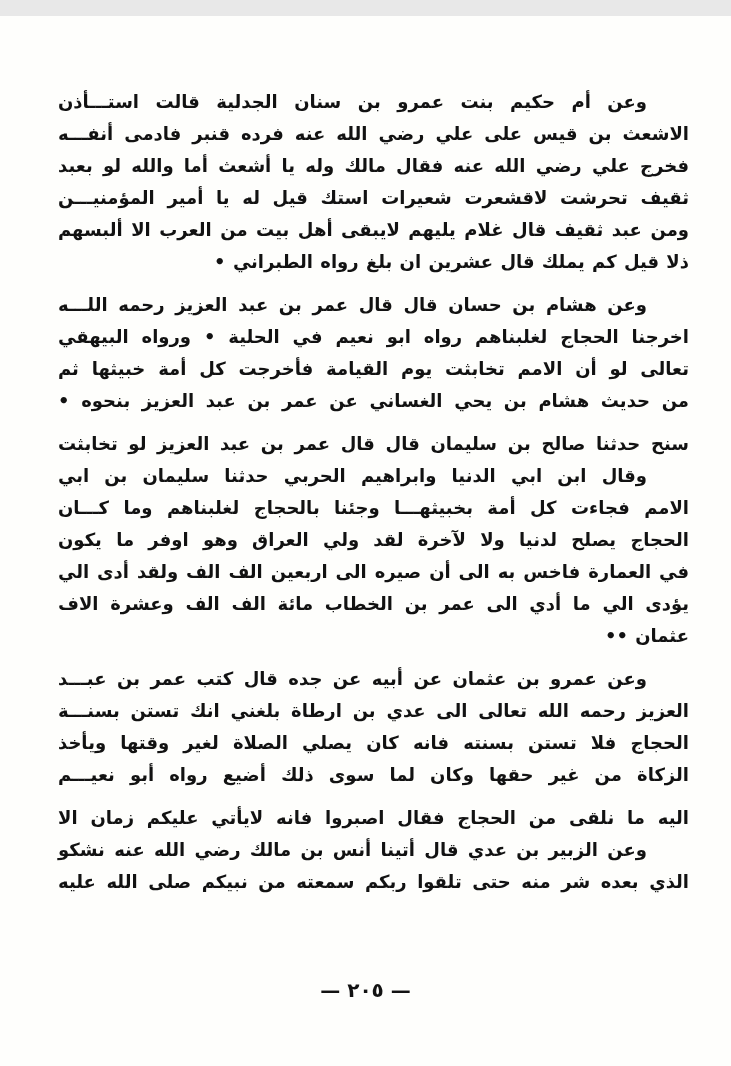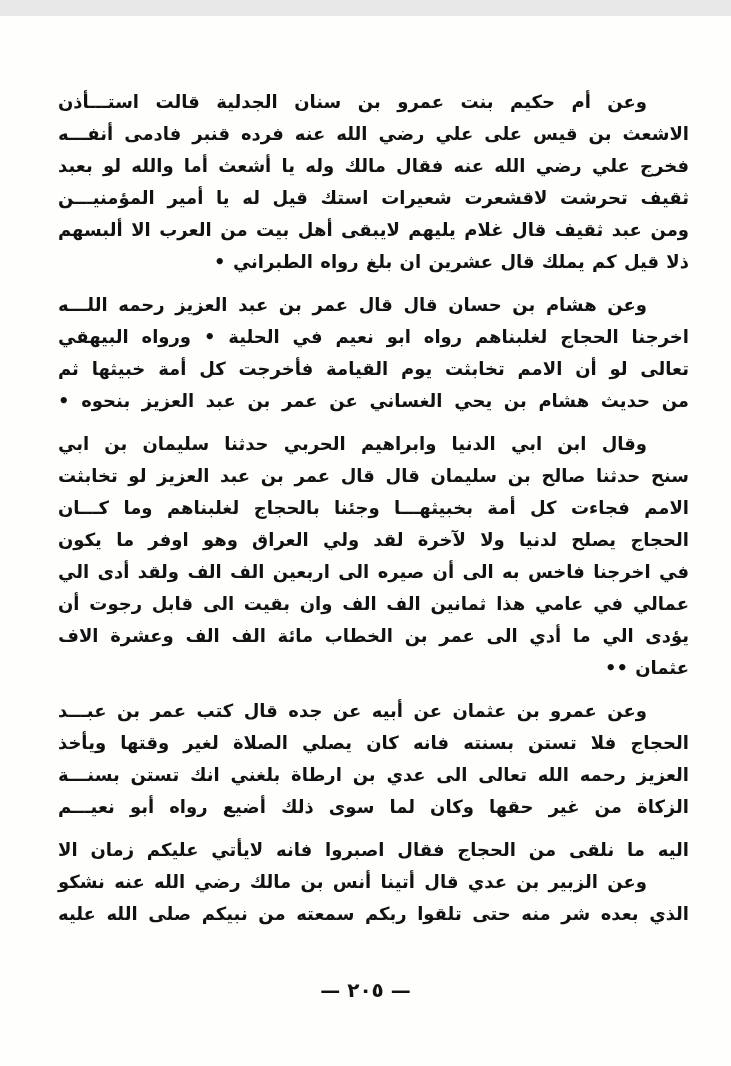--- a/index.html
+++ b/index.html
@@ -74,34 +74,33 @@
     </p>
 
     <p class="para">
       <span class="line first">وعن هشام بن حسان قال قال عمر بن عبد العزيز رحمه اللـــه</span>
       <span class="line">اخرجنا الحجاج لغلبناهم رواه ابو نعيم في الحلية • ورواه البيهقي</span>
       <span class="line">تعالى لو أن الامم تخابثت يوم القيامة فأخرجت كل أمة خبيثها ثم</span>
       <span class="line">من حديث هشام بن يحي الغساني عن عمر بن عبد العزيز بنحوه •</span>
     </p>
 
     <p class="para">
+      <span class="line">سنح حدثنا صالح بن سليمان قال قال عمر بن عبد العزيز لو تخابثت</span>
       <span class="line first">وقال ابن ابي الدنيا وابراهيم الحربي حدثنا سليمان بن ابي</span>
-      <span class="line">سنح حدثنا صالح بن سليمان قال قال عمر بن عبد العزيز لو تخابثت</span>
       <span class="line">الامم فجاءت كل أمة بخبيثهـــا وجئنا بالحجاج لغلبناهم وما كـــان</span>
       <span class="line">الحجاج يصلح لدنيا ولا لآخرة لقد ولي العراق وهو اوفر ما يكون</span>
-      <span class="line">في اخرجنا فاخس به الى أن صيره الى اربعين الف الف ولقد أدى الي</span>
-      <span class="line">عمالي في عامي هذا ثمانين الف الف وان بقيت الى قابل رجوت أن</span>
+      <span class="line">في العمارة فاخس به الى أن صيره الى اربعين الف الف ولقد أدى الي</span>
       <span class="line">يؤدى الي ما أدي الى عمر بن الخطاب مائة الف الف وعشرة الاف</span>
       <span class="line short">عثمان ••</span>
     </p>
 
     <p class="para">
       <span class="line first">وعن عمرو بن عثمان عن أبيه عن جده قال كتب عمر بن عبـــد</span>
+      <span class="line">العزيز رحمه الله تعالى الى عدي بن ارطاة بلغني انك تستن بسنـــة</span>
       <span class="line">الحجاج فلا تستن بسنته فانه كان يصلي الصلاة لغير وقتها ويأخذ</span>
-      <span class="line">العزيز رحمه الله تعالى الى عدي بن ارطاة بلغني انك تستن بسنـــة</span>
       <span class="line">الزكاة من غير حقها وكان لما سوى ذلك أضيع رواه أبو نعيـــم</span>
     </p>
 
     <p class="para">
       <span class="line">اليه ما نلقى من الحجاج فقال اصبروا فانه لايأتي عليكم زمان الا</span>
       <span class="line first">وعن الزبير بن عدي قال أتينا أنس بن مالك رضي الله عنه نشكو</span>
       <span class="line">الذي بعده شر منه حتى تلقوا ربكم سمعته من نبيكم صلى الله عليه</span>
     </p>
 
   </div>

